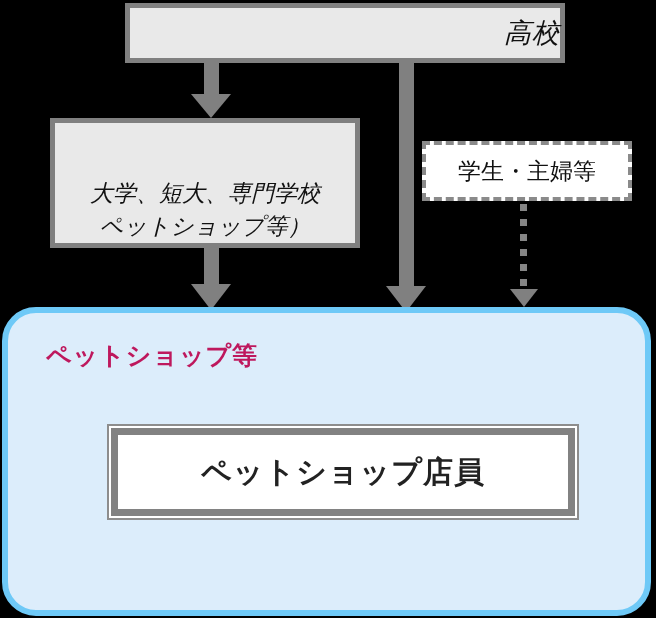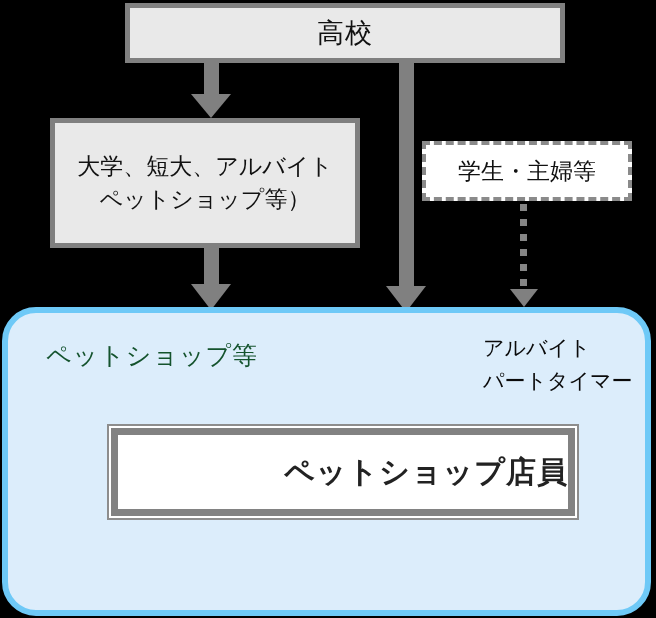--- a/index.html
+++ b/index.html
@@ -9,23 +9,24 @@
     background: #000000;
     overflow: hidden;
     font-family: "Liberation Sans", "DejaVu Sans", sans-serif;
   }
   
   .gbox {
     position: absolute;
     background: #e9e9e9;
     border: 5px solid #808080;
     box-sizing: border-box;
-    display: flex; align-items: center; justify-content: center;
+    display: flex; align-items: center; justify-content: flex-end;
     color: #111111;
     text-align: center;
+    font-style: italic;
   }
   .box-highschool { left: 125px; top: 3px; width: 440px; height: 60px; font-size: 27px; letter-spacing: 1px; }
   .box-college   { left: 50px; top: 118px; width: 310px; height: 130px; font-size: 23px; line-height: 33px; flex-direction: column; }
   .box-students  {
     position: absolute; left: 422px; top: 141px; width: 210px; height: 60px;
     background: #ffffff; border: 4px dashed #8a8a8a; box-sizing: border-box;
     display: flex; align-items: center; justify-content: center;
     font-size: 23px; color: #111111;
   }
   
@@ -51,47 +52,47 @@
     border-top: 18px solid #808080;
   }
   
   .panel {
     position: absolute; left: 2px; top: 307px; width: 649px; height: 309px;
     background: #dcedfb; border: 6px solid #6ec9f7; border-radius: 34px;
     box-sizing: border-box;
   }
   .panel-label {
     position: absolute; left: 38px; top: 26px;
-    font-size: 25px; font-weight: normal; color: #14532d; letter-spacing: 1px;
+    font-size: 25px; font-weight: bold; color: #be185d; letter-spacing: 1px;
   }
   .parttime {
     position: absolute; left: 475px; top: 18px;
     font-size: 21px; color: #0a0a0a; line-height: 33px; white-space: pre-line;
   }
   .clerk-box {
     position: absolute; left: 103px; top: 115px; width: 464px; height: 88px;
     background: #ffffff;
     border: 7px solid #828282;
     box-shadow: 0 0 0 2px #ffffff, 0 0 0 4px #8d8d8d;
     box-sizing: border-box;
-    display: flex; align-items: center; justify-content: flex-end;
+    display: flex; align-items: center; justify-content: center;
     font-size: 30px; font-weight: bold; color: #222222; letter-spacing: 1px;
   }
 </style>
 </head>
 <body>
 
 <div class="canvas">
 
   <div class="gbox box-highschool">
     <span>高校</span>
   </div>
 
   <div class="gbox box-college">
-    <span>大学、短大、アルバイト</span>
+    <span>大学、短大、専門学校</span>
     <span>ペットショップ等）</span>
   </div>
 
   <div class="box-students">
     <span>学生・主婦等</span>
   </div>
 
   <div class="stem stem-a"></div>
   <div class="head head-a"></div>
 
@@ -99,19 +100,18 @@
   <div class="head head-b"></div>
 
   <div class="stem stem-c"></div>
   <div class="head head-c"></div>
 
   <div class="dotted-stem"></div>
   <div class="head-d"></div>
 
   <div class="panel">
     <div class="panel-label">ペットショップ等</div>
-    <div class="parttime"><span>アルバイト</span><br><span>パートタイマー</span></div>
     <div class="clerk-box">
       <span>ペットショップ店員</span>
     </div>
   </div>
 
 </div>
 
 </body></html>

